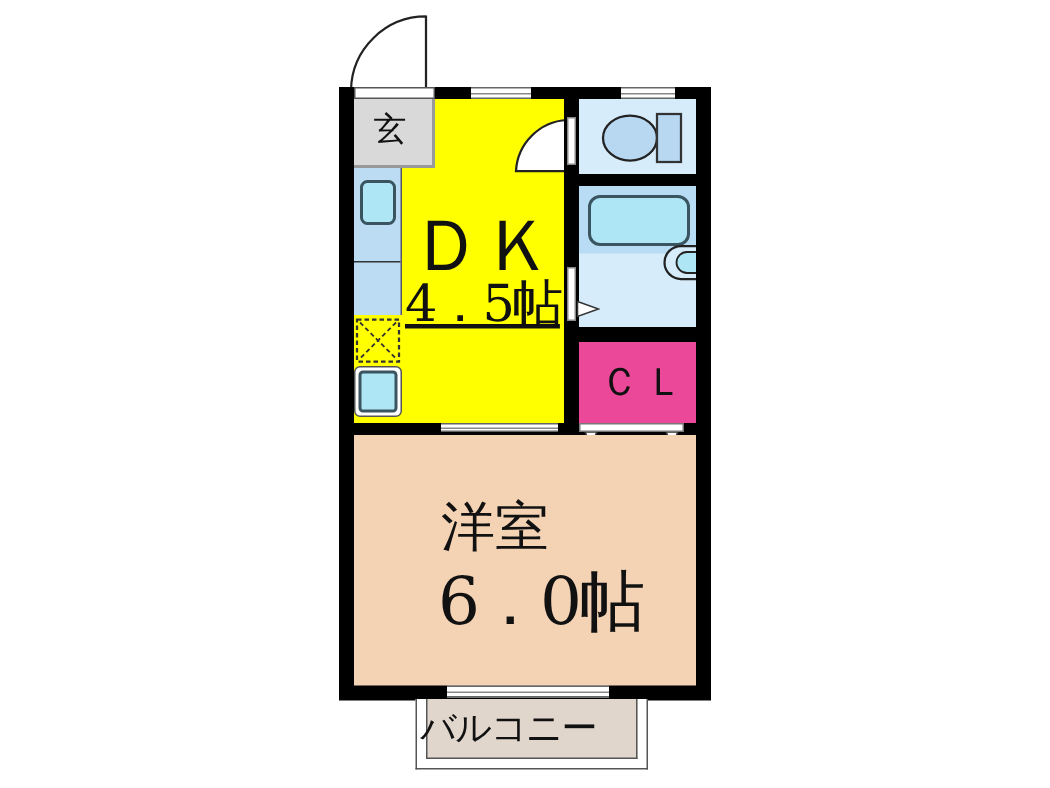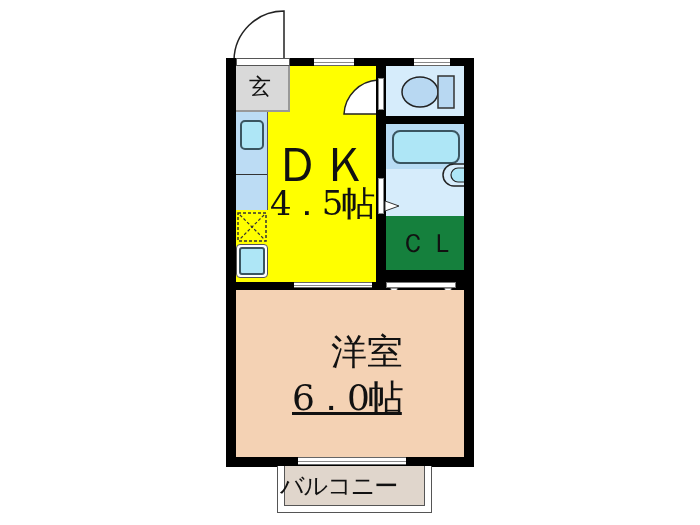--- a/index.html
+++ b/index.html
@@ -39,21 +39,21 @@
   <rect x="2" y="2" width="28" height="28" fill="#ffff00" stroke="#333" stroke-width="1.5" stroke-dasharray="3,2"></rect>
   <line x1="4" y1="4" x2="28" y2="28" stroke="#333" stroke-width="1.2" stroke-dasharray="3,2"></line>
   <line x1="28" y1="4" x2="4" y2="28" stroke="#333" stroke-width="1.2" stroke-dasharray="3,2"></line>
 </svg>
 
 <div class="abs" style="left:236px;top:244px;width:32px;height:34px;background:#fff;border:1px solid #555;border-radius:4px;">
   <div class="fixture" style="left:2px;top:2px;width:26px;height:28px;border-radius:3px;"></div>
 </div>
 
 <span class="label" style="left:274px;top:140px;font-size:48px;">ＤＫ</span>
-<span class="label" style="left:270px;top:186px;font-size:34px;letter-spacing:-2px;">4．5帖</span>
+<span class="label" style="left:270px;top:186px;font-size:34px;letter-spacing:-2px;text-decoration:underline;">4．5帖</span>
 
 <svg class="abs" style="left:342px;top:76px;width:40px;height:40px;" viewBox="0 0 40 40">
   <path d="M2 38 A36 36 0 0 1 36 4 L36 38 Z" fill="#fff" stroke="#222" stroke-width="1.5"></path>
 </svg>
 
 <div class="abs wall" style="left:376px;top:66px;width:10px;height:216px;"></div>
 <div class="abs" style="left:378px;top:78px;width:6px;height:32px;background:#fff;border:1px solid #888;"></div>
 
 <div class="abs" style="left:386px;top:66px;width:78px;height:50px;background:#d6ecfb;">
   <svg class="abs" style="left:14px;top:6px;width:60px;height:40px;" viewBox="0 0 60 40">
@@ -72,35 +72,35 @@
     <path d="M24 6 L18 6 A7 7 0 0 0 18 20 L24 20" fill="#aee6f6" stroke="#222" stroke-width="1.2"></path>
   </svg>
 </div>
 <div class="abs" style="left:378px;top:178px;width:6px;height:36px;background:#fff;border:1px solid #888;"></div>
 <svg class="abs" style="left:384px;top:200px;width:16px;height:12px;" viewBox="0 0 16 12">
   <polygon points="1,1 15,6 1,11" fill="#fff" stroke="#333" stroke-width="1"></polygon>
 </svg>
 
 <div class="abs wall" style="left:386px;top:218px;width:78px;height:10px;"></div>
 
-<div class="abs" style="left:386px;top:216px;width:78px;height:54px;background:#15803d;padding-left:37px;">
+<div class="abs" style="left:386px;top:228px;width:78px;height:54px;background:#ec4899;padding-left:37px;">
   <span class="label" style="left:14px;top:14px;font-size:26px;letter-spacing:4px;">ＣＬ</span>
 </div>
 
 <div class="abs wall" style="left:236px;top:282px;width:228px;height:8px;"></div>
 <div class="window" style="left:294px;top:282px;width:78px;height:6px;"></div>
 <div class="abs" style="left:386px;top:282px;width:70px;height:6px;background:#fff;border:1px solid #777;"></div>
 <svg class="abs" style="left:388px;top:288px;width:70px;height:10px;" viewBox="0 0 70 10">
   <polygon points="2,0 10,0 6,8" fill="#fff" stroke="#333" stroke-width="1"></polygon>
   <polygon points="56,0 64,0 60,8" fill="#fff" stroke="#333" stroke-width="1"></polygon>
 </svg>
 
 <div class="abs" style="left:236px;top:290px;width:228px;height:167px;background:#f4d2b4;">
-  <span class="label" style="left:58px;top:44px;font-size:36px;margin-left:37px;">洋室</span>
-  <span class="label" style="left:56px;top:90px;font-size:36px;letter-spacing:-2px;text-decoration:underline;">6．0帖</span>
+  <span class="label" style="left:58px;top:44px;font-size:36px;">洋室</span>
+  <span class="label" style="left:56px;top:90px;font-size:44px;letter-spacing:-2px;">6．0帖</span>
 </div>
 
 <div class="window" style="left:314px;top:58px;width:40px;height:8px;"></div>
 <div class="window" style="left:414px;top:58px;width:36px;height:8px;"></div>
 
 <div class="window" style="left:298px;top:457px;width:108px;height:8px;"></div>
 
 <div class="abs" style="left:277px;top:466px;width:155px;height:47px;background:#fff;border:1.5px solid #555;border-top:none;">
   <div class="abs" style="left:6px;top:0;right:6px;bottom:6px;background:#e0d6cc;border:1.5px solid #555;border-top:none;"></div>
   <span class="label" style="left:2px;top:8px;font-size:24px;letter-spacing:-1px;font-family:Liberation Serif, serif;">バルコニー</span>

